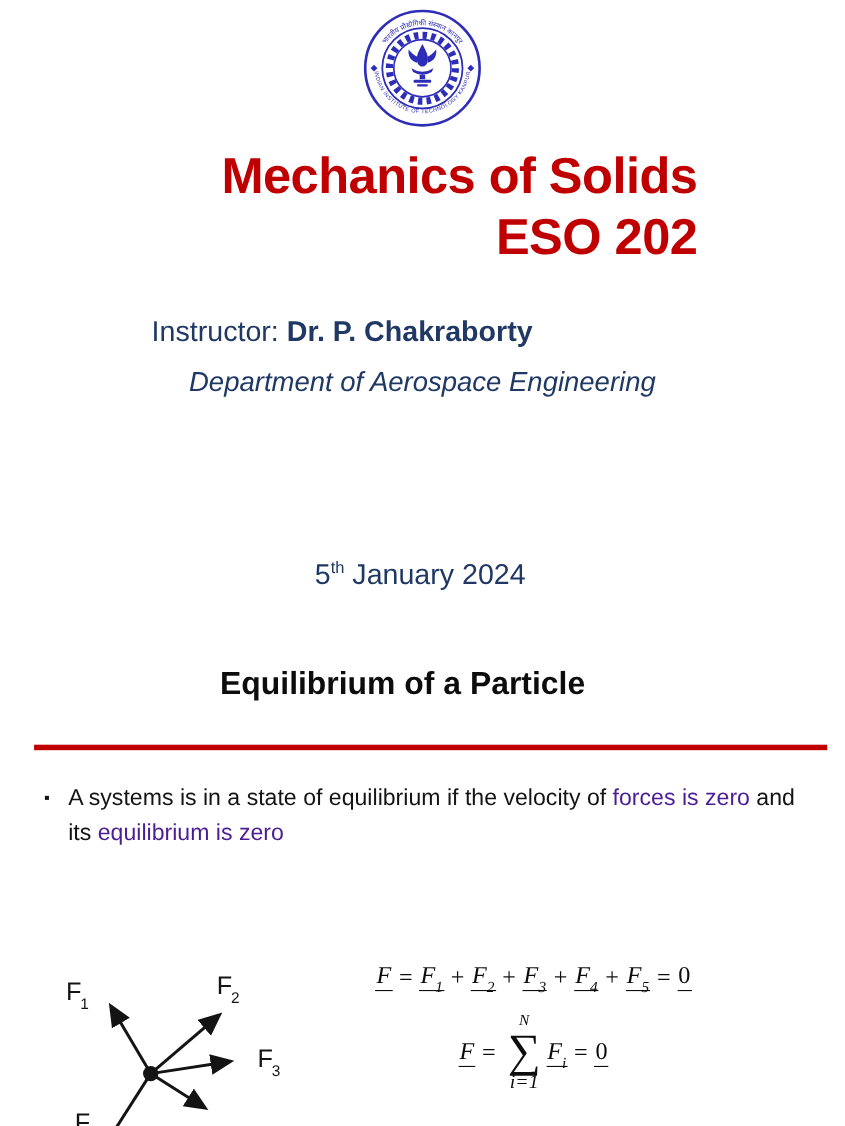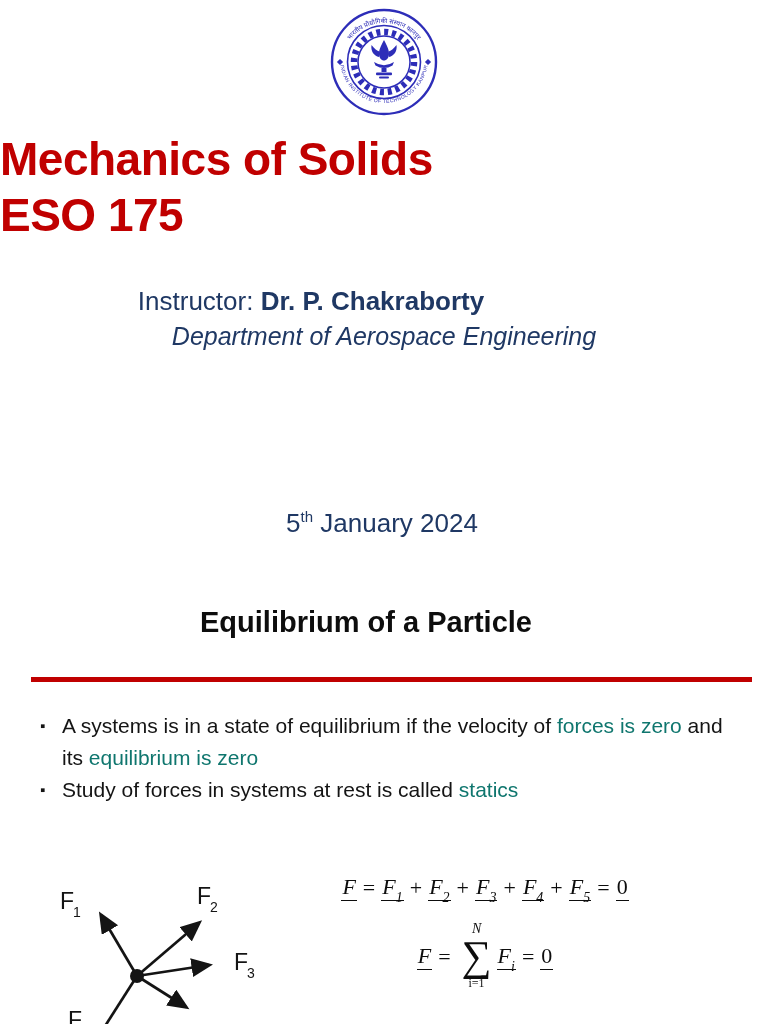--- a/index.html
+++ b/index.html
@@ -3,30 +3,30 @@
 <meta charset="utf-8">
 <style>
   html,body{margin:0;padding:0;background:#ffffff;}
   .page{
     position:relative;width:768px;height:1024px;background:#ffffff;overflow:hidden;
     font-family:"Liberation Sans",sans-serif;color:#111111;
   }
   
   .logo-wrap{position:absolute;left:329px;top:7px;width:110px;height:110px;}
   .course-title{
-    position:absolute;left:0;top:131px;width:634px;text-align:left;
+    position:absolute;left:0;top:131px;width:634px;text-align:right;
     color:#C00000;font-size:46px;font-weight:700;line-height:56px;letter-spacing:-0.5px;
   }
   .instructor-line{
     position:absolute;left:0;top:286px;width:622px;text-align:center;
     color:#1F3864;font-size:26px;line-height:30px;
   }
   .instructor-line b{font-weight:700;}
   .department-line{
-    position:absolute;left:0;top:321px;width:768px;text-align:center;
+    position:absolute;left:0;top:332px;width:768px;text-align:center;
     color:#1F3864;font-size:25px;font-style:italic;line-height:30px;
   }
   .date-line{
     position:absolute;left:0;top:501px;width:764px;text-align:center;
     color:#1F3864;font-size:26px;line-height:32px;
   }
   .date-line sup{font-size:15px;}
   
   .slide-title{
     position:absolute;left:-18px;top:605px;width:768px;text-align:center;
@@ -34,21 +34,21 @@
   }
   .divider-rule{position:absolute;left:31px;top:677px;width:721px;height:5px;background:#C00000;}
   .bullet-list{position:absolute;left:40px;top:710px;width:692px;margin:0;padding:0;list-style:none;}
   .bullet-list li{
     position:relative;padding-left:22px;font-size:21px;line-height:32px;color:#141414;
   }
   .bullet-list li::before{
     content:"▪";position:absolute;left:0;top:0;font-size:15px;color:#141414;
   }
   .run-i{}
-  .run-r{color:#0f766e;}
+  .run-r{color:#4c1d95;}
   
   .diagram{position:absolute;left:30px;top:858px;width:300px;height:166px;}
   .flabel{position:absolute;font-size:23px;color:#141414;line-height:24px;}
   .flabel sub{font-size:14px;position:relative;bottom:-2px;left:-1px;}
   .flabel-f1{left:60px;top:889px;}
   .flabel-f2{left:197px;top:884px;}
   .flabel-f3{left:234px;top:950px;}
   .flabel-f5{left:68px;top:1008px;}
   
   .equation{
@@ -57,21 +57,21 @@
   }
   .eq1{left:340px;top:874px;width:290px;font-size:22px;}
   .eq2{left:340px;top:922px;width:290px;font-size:22px;}
   .term{font-style:italic;border-bottom:1.6px solid #0d0d0d;padding:0 1px 0 1px;white-space:nowrap;}
   .term.up{font-style:normal;}
   .term sub{font-size:14px;line-height:0;position:relative;bottom:-3px;}
   .op{font-style:normal;margin:0 6px;}
   .sum{display:inline-flex;flex-direction:column;align-items:center;margin:0 5px;}
   .sum-top{font-size:14px;font-style:italic;line-height:14px;}
   .sum-sym{font-size:42px;line-height:40px;}
-  .sum-bot{font-size:12px;line-height:15px;}
+  .sum-bot{font-size:18px;font-style:italic;line-height:15px;}
 </style>
 </head>
 <body>
 
 <div class="page">
 
   <div class="logo-wrap">
     <svg viewBox="0 0 110 110" width="110" height="110">
       <defs>
         <path id="arcTop" d="M 13,58 A 42,42 0 0 1 97,58" fill="none"></path>
@@ -96,39 +96,38 @@
         <textPath href="#arcTop" startOffset="50%" text-anchor="middle">भारतीय प्रौद्योगिकी संस्थान कानपुर</textPath>
       </text>
       <text font-size="5" letter-spacing="0.4" fill="#2D2DB8" font-family="Liberation Sans, sans-serif">
         <textPath href="#arcBot" startOffset="50%" text-anchor="middle">INDIAN INSTITUTE OF TECHNOLOGY KANPUR</textPath>
       </text>
     </svg>
   </div>
 
   <div class="course-title">
     <div>Mechanics of Solids</div>
-    <div>ESO 175</div>
+    <div>ESO 202</div>
   </div>
 
   <div class="instructor-line">
     <span>Instructor: </span><b>Dr. P. Chakraborty</b>
   </div>
 
   <div class="department-line">Department of Aerospace Engineering</div>
 
   <div class="date-line">
     <span>5</span><sup>th</sup><span> January 2024</span>
   </div>
 
   <div class="slide-title">Equilibrium of a Particle</div>
   <div class="divider-rule"></div>
 
   <ul class="bullet-list">
     <li><span>A systems is in a state of </span><span class="run-i">equilibrium</span><span> if the velocity of </span><span class="run-r">forces is zero</span><span> and its </span><span class="run-r">equilibrium is zero</span></li>
-    <li><span>Study of forces in systems at rest is called </span><span class="run-r">statics</span></li>
   </ul>
 
   <div class="diagram">
     <svg viewBox="0 0 300 166" width="300" height="166">
       <defs>
         <marker id="ah" markerWidth="9" markerHeight="8" refX="6.5" refY="3.5" orient="auto">
           <path d="M0,0 L8,3.5 L0,7 Z" fill="#141414"></path>
         </marker>
       </defs>
       <g stroke="#141414" stroke-width="2.7" fill="none">

